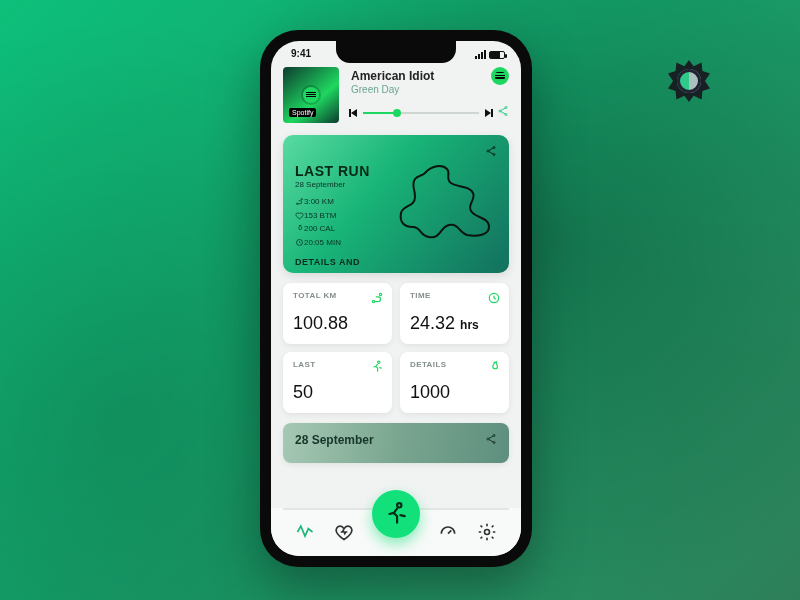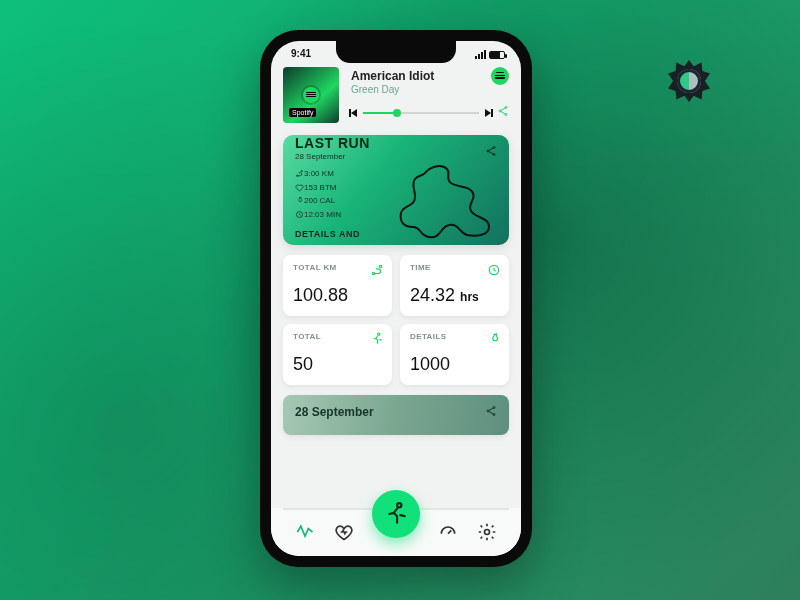--- a/index.html
+++ b/index.html
@@ -88,21 +88,21 @@
     box-shadow:-2px 0 0 0 #111;}
   .pb-next{ border-width:4px 0 4px 6px; border-color:transparent transparent transparent #111;
     box-shadow:2px 0 0 0 #111;}
   .progress{ flex:1; height:2px; background:#cfd6d2; position:relative;}
   .progress i{ position:absolute; left:0; top:0; height:100%; width:26%; background:#1ed760;}
   .progress .dot{ position:absolute; left:26%; top:-3px; width:8px;height:8px;border-radius:50%;
     background:#1ed760;}
   .share-icon-sm { color:#28c984; font-size:12px; }
 
   
-  .last-card { border-radius:10px; padding:0 12px 6px 12px; color:#072918;
+  .last-card { border-radius:10px; padding:28px 12px 6px 12px; color:#072918;
     background: linear-gradient(130deg,#59dba2 0%, #18b477 40%, #13705e 100%);
     position:relative; overflow:hidden; margin-bottom:10px;
     box-shadow:0 3px 10px rgba(0,0,0,.1);}
   .last-card h3{ font-size:14px; font-weight:800; letter-spacing:.5px;}
   .last-date{ font-size:8px; color:#0a3225; margin-top:1px;}
   .last-share{ position:absolute; top:10px; right:12px; color:#072918; font-size:12px;}
   .stats{ margin-top:6px; font-size:8px; color:#0a3225; line-height:1.7;}
   .stats li{ list-style:none; display:flex; align-items:center; }
   .mini-ic{ width:9px; height:9px; display:inline-block; }
   .route{ position:absolute; right:14px; top:26px; width:100px; height:80px;}
@@ -228,21 +228,21 @@
               <span class="mini-ic"><svg viewBox="0 0 24 24" fill="none" stroke="#0a3225" stroke-width="2">
                   <path d="M12 3c2 4-2 5-2 8a4 4 0 1 0 8 0c0-3-3-3-2-8-2 1-4 3-4 0z"></path>
                 </svg></span>
               <span>200  CAL</span>
             </li>
           <li>
               <span class="mini-ic"><svg viewBox="0 0 24 24" fill="none" stroke="#0a3225" stroke-width="2">
                   <circle cx="12" cy="12" r="8"></circle>
                   <path d="M12 8v4l3 2"></path>
                 </svg></span>
-              <span>12:03 MIN</span>
+              <span>20:05 MIN</span>
             </li>
         </ul>
         <div class="route">
           <svg viewBox="0 0 100 80" fill="none" stroke="#0b1510" stroke-width="2" stroke-linejoin="round" stroke-linecap="round">
             <path d="M30 12c5-6 16-10 22-4 4 4-2 10 4 14 7 5 18 2 22 10 3 7-6 11-2 18 4 7 18 6 18 16 0 8-12 10-22 8-8-2-8-12-18-10-9 2-8 14-20 12-9-1-8-10-16-10C10 66 4 62 6 52c2-8 14-6 14-16 0-9-4-12 0-18 3-4 8-3 10-6z"></path>
           </svg>
         </div>
         <div class="details-link">DETAILS AND</div>
       </div>
 
@@ -258,21 +258,21 @@
         </div>
         <div class="tile">
           <div class="tile-label">TIME</div>
           <div class="tile-val"><span>24.32</span> <span class="unit">hrs</span></div>
           <span class="tile-ic"><svg viewBox="0 0 24 24" fill="none" stroke="currentColor" stroke-width="2">
                 <circle cx="12" cy="12" r="8"></circle>
                 <path d="M12 8v4l3 2"></path>
               </svg></span>
         </div>
         <div class="tile">
-          <div class="tile-label">TOTAL</div>
+          <div class="tile-label">LAST</div>
           <div class="tile-val">50</div>
           <span class="tile-ic"><svg viewBox="0 0 24 24" fill="none" stroke="currentColor" stroke-width="2">
                 <circle cx="15" cy="4" r="2"></circle>
                 <path d="M13 7l-3 4 3 3v6M10 11l-4 1M16 13l4 1"></path>
               </svg></span>
         </div>
         <div class="tile">
           <div class="tile-label">DETAILS</div>
           <div class="tile-val">1000</div>
           <span class="tile-ic"><svg viewBox="0 0 24 24" fill="none" stroke="currentColor" stroke-width="2">

